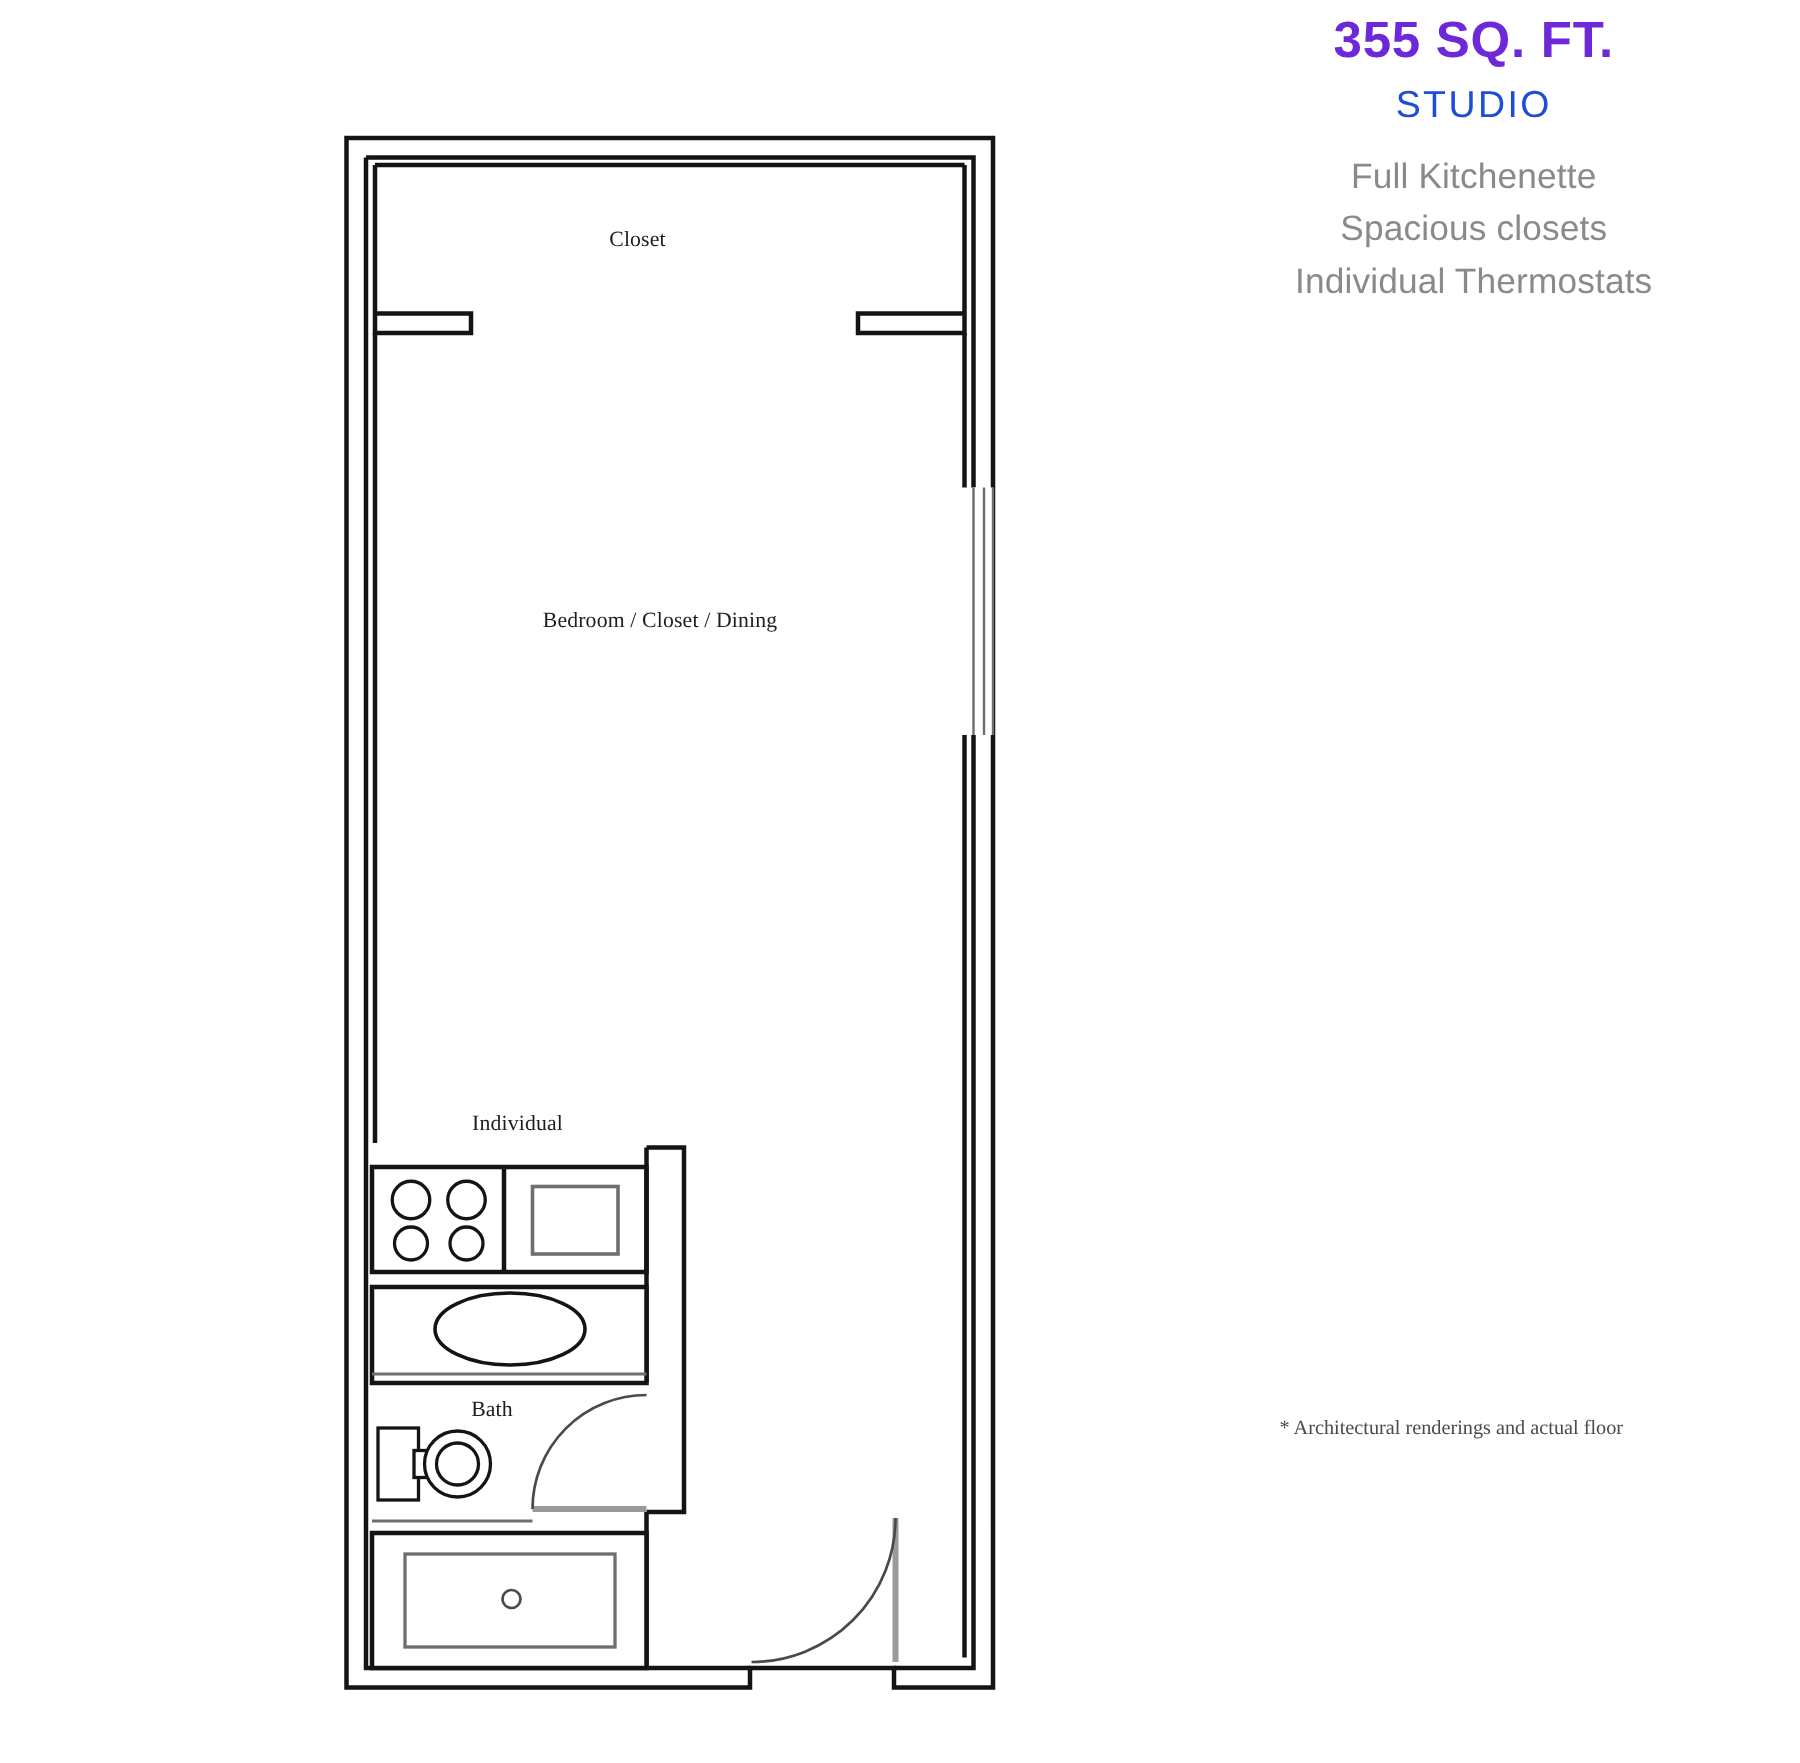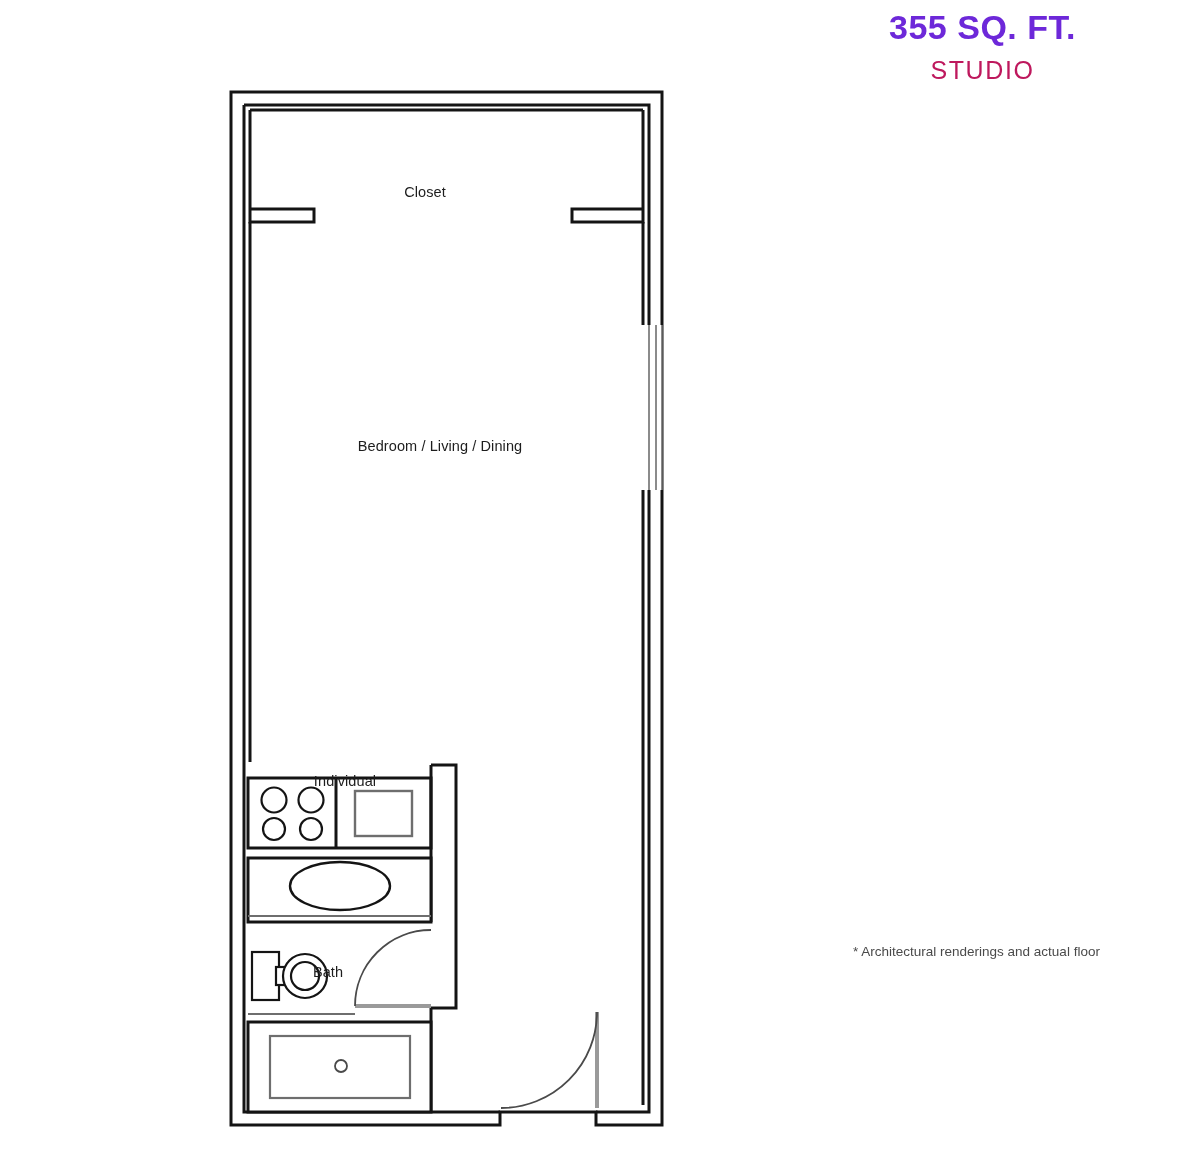--- a/index.html
+++ b/index.html
@@ -32,26 +32,25 @@
   }
   #floorplan-svg {
     position: absolute;
     left: 0; top: 0;
     width: 800px;
     height: 1175px;
     display: block;
   }
   .room-label {
     position: absolute;
-    font-family: Liberation Sans, sans-serif;
+    font-family: Liberation Serif, serif;
     font-size: 14.5px;
     color: #1d1d1d;
     white-space: nowrap;
     letter-spacing: 0.1px;
-    margin-top: 32px;
   }
   #label-closet      { left: 425px; top: 152px; transform: translateX(-50%); }
   #label-main        { left: 440px; top: 406px; transform: translateX(-50%); }
   #label-kitchenette { left: 345px; top: 741px; transform: translateX(-50%); }
   #label-bath        { left: 328px; top: 932px; transform: translateX(-50%); }
 
   
   #info-panel {
     position: absolute;
     left: 800px;
@@ -72,21 +71,21 @@
   }
   #unit-type {
     position: absolute;
     left: 0; top: 56px;
     width: 365px;
     text-align: center;
     font-family: "Liberation Sans", sans-serif;
     font-size: 25px;
     font-weight: 400;
     letter-spacing: 1.6px;
-    color: #be185d;
+    color: #1d4ed8;
   }
   #features-list {
     position: absolute;
     left: 0; top: 100px;
     width: 365px;
     text-align: center;
     list-style: none;
     margin: 0;
     padding: 0;
   }
@@ -97,21 +96,21 @@
     color: #8a8a8a;
     line-height: 35px;
     letter-spacing: 0.1px;
     white-space: nowrap;
   }
   #disclaimer {
     position: absolute;
     left: 53px;
     top: 942px;
     width: 320px;
-    font-family: Liberation Sans, sans-serif;
+    font-family: Liberation Serif, serif;
     font-size: 13.5px;
     color: #4a4a4a;
     line-height: 19px;
   }
   #disclaimer .line { display: block; white-space: nowrap; }
 </style>
 </head>
 <body>
 
 <div id="page">
@@ -224,32 +223,37 @@
 
         <line x1="597" y1="1012" x2="597" y2="1108" stroke="#9a9a9a" stroke-width="4"></line>
 
         <path d="M 597,1012 A 96,96 0 0 1 501,1108" fill="none" stroke="#4a4a4a" stroke-width="1.8"></path>
       </g>
 
     </svg>
 
     <div class="room-label" id="label-closet">Closet</div>
 
-    <div class="room-label" id="label-main">Bedroom / Living / Dining</div>
+    <div class="room-label" id="label-main">Bedroom / Closet / Dining</div>
 
     <div class="room-label" id="label-kitchenette">Individual</div>
 
     <div class="room-label" id="label-bath">Bath</div>
   </div>
 
   <div id="info-panel">
 
     <div id="sqft-title">355 SQ. FT.</div>
 
     <div id="unit-type">STUDIO</div>
 
+    <ul id="features-list">
+      <li>Full Kitchenette</li>
+      <li>Spacious closets</li>
+      <li>Individual Thermostats</li>
+    </ul>
 
     <div id="disclaimer">
       <span class="line">* Architectural renderings and actual floor</span>
     </div>
   </div>
 
 </div>
 
 </body></html>

